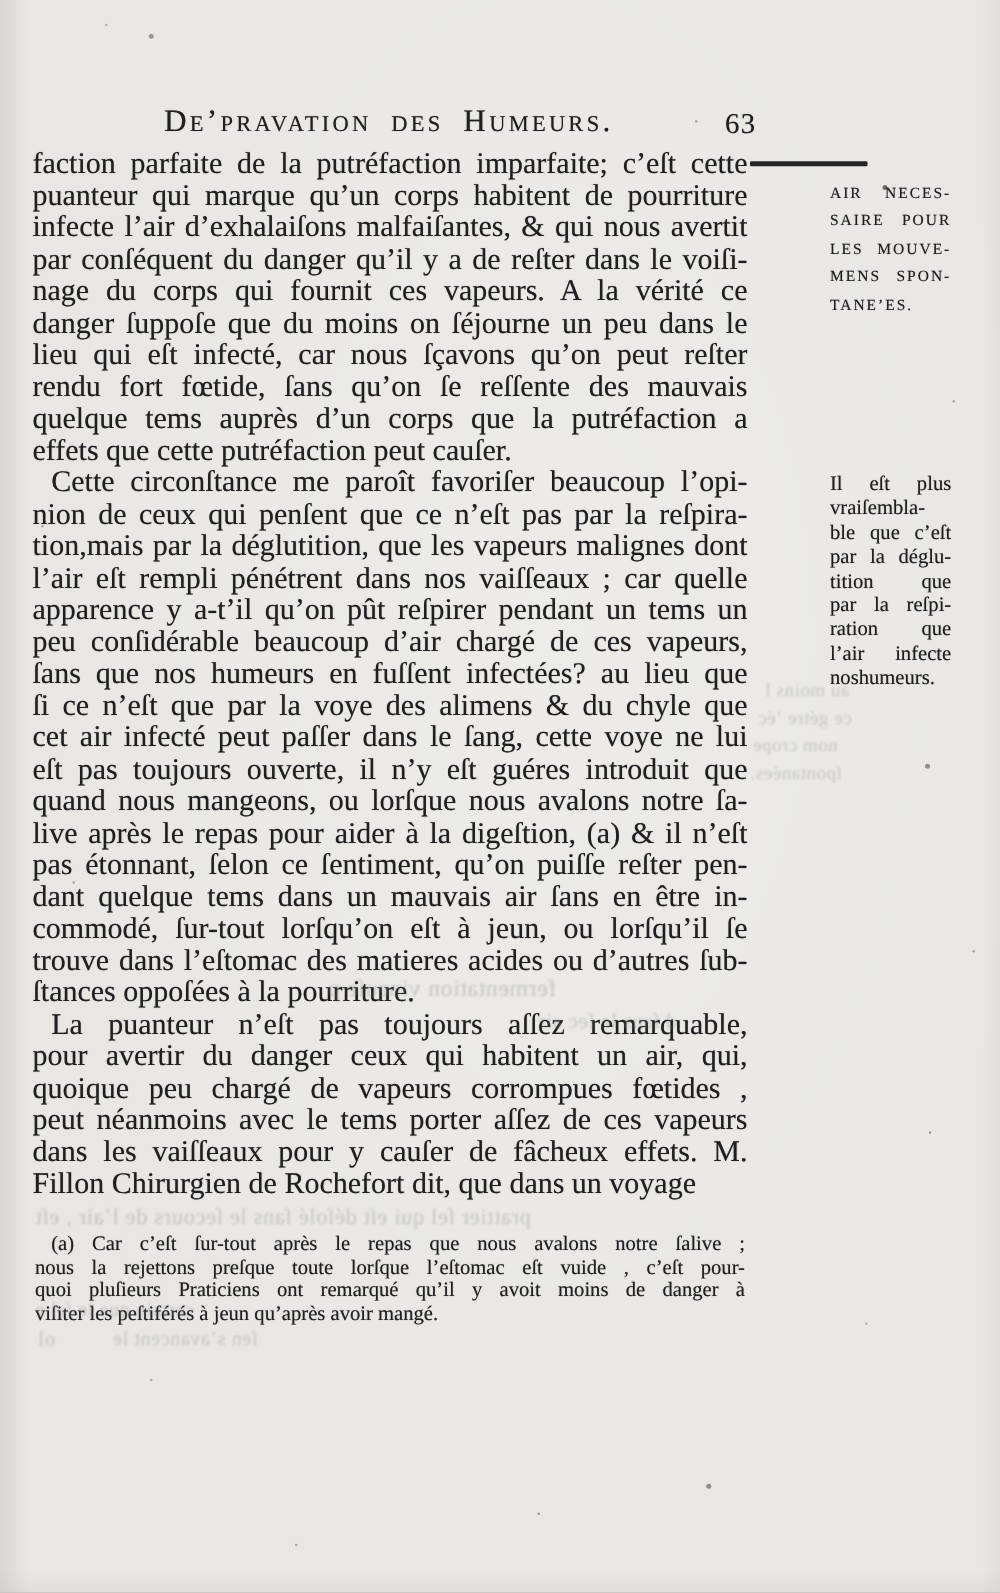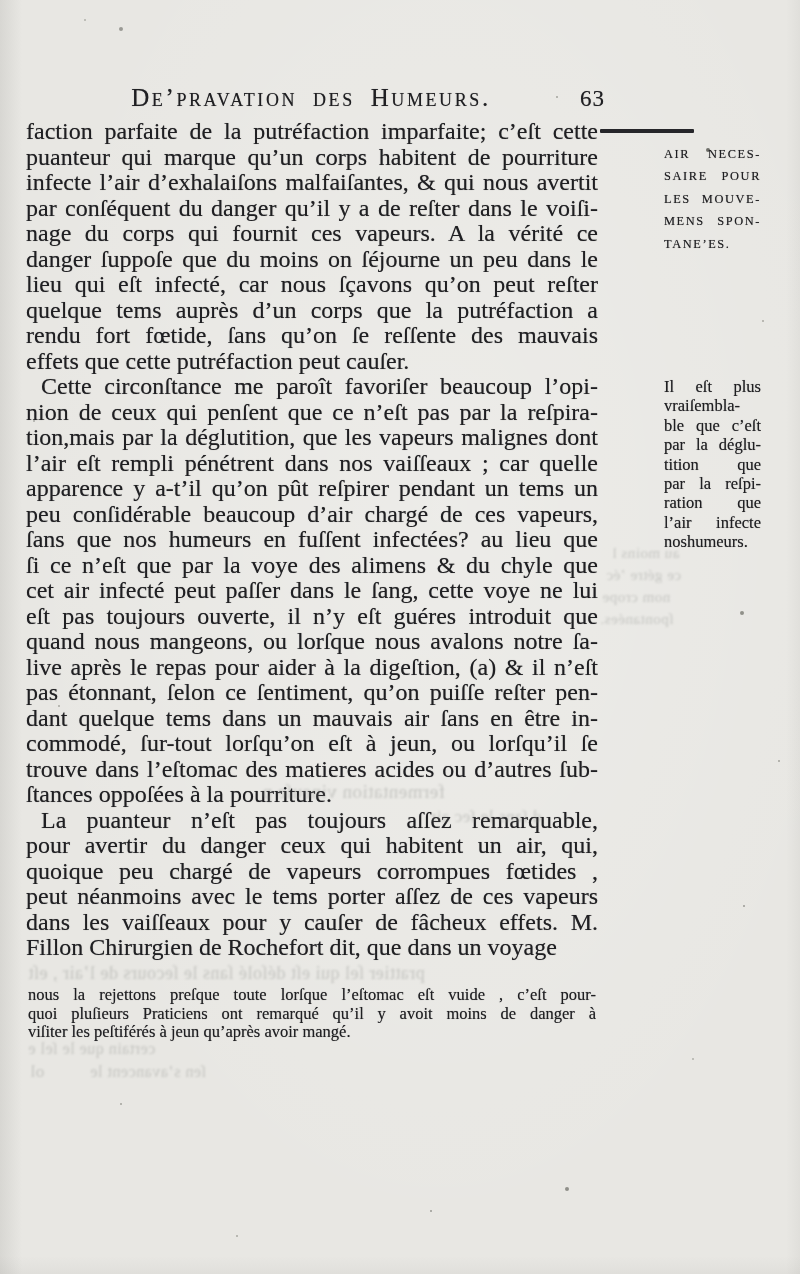--- a/index.html
+++ b/index.html
@@ -108,22 +108,22 @@
 
   <div class="body-col ink">
     <div class="para">
         <div class="jline firstline">faction parfaite de la putréfaction imparfaite; c’eſt cette</div>
         <div class="jline">puanteur qui marque qu’un corps habitent de pourriture</div>
         <div class="jline">infecte l’air d’exhalaiſons malfaiſantes, &amp; qui nous avertit</div>
         <div class="jline">par conſéquent du danger qu’il y a de reſter dans le voiſi-</div>
         <div class="jline">nage du corps qui fournit ces vapeurs. A la vérité ce</div>
         <div class="jline">danger ſuppoſe que du moins on ſéjourne un peu dans le</div>
         <div class="jline">lieu qui eſt infecté, car nous ſçavons qu’on peut reſter</div>
+        <div class="jline">rendu fort fœtide, ſans qu’on ſe reſſente des mauvais</div>
         <div class="jline">quelque tems auprès d’un corps que la putréfaction a</div>
-        <div class="jline">rendu fort fœtide, ſans qu’on ſe reſſente des mauvais</div>
         <div class="jline lastline">effets que cette putréfaction peut cauſer.</div>
       </div>
     <div class="para indented">
         <div class="jline firstline">Cette circonſtance me paroît favoriſer beaucoup l’opi-</div>
         <div class="jline">nion de ceux qui penſent que ce n’eſt pas par la reſpira-</div>
         <div class="jline">tion,mais par la déglutition, que les vapeurs malignes dont</div>
         <div class="jline">l’air eſt rempli pénétrent dans nos vaiſſeaux ; car quelle</div>
         <div class="jline">apparence y a-t’il qu’on pût reſpirer pendant un tems un</div>
         <div class="jline">peu conſidérable beaucoup d’air chargé de ces vapeurs,</div>
         <div class="jline">ſans que nos humeurs en fuſſent infectées? au lieu que</div>
@@ -163,20 +163,21 @@
       <div class="jline">par la déglu-</div>
       <div class="jline">tition que</div>
       <div class="jline">par la reſpi-</div>
       <div class="jline">ration que</div>
       <div class="jline">l’air infecte</div>
       <div class="jline lastline">noshumeurs.</div>
     </div>
 
 
   <div class="footnote ink">
+      <div class="jline firstline">(a) Car c’eſt ſur-tout après le repas que nous avalons notre ſalive ;</div>
       <div class="jline">nous la rejettons preſque toute lorſque l’eſtomac eſt vuide , c’eſt pour-</div>
       <div class="jline">quoi pluſieurs Praticiens ont remarqué qu’il y avoit moins de danger à</div>
       <div class="jline lastline">viſiter les peſtiférés à jeun qu’après avoir mangé.</div>
     </div>
 
 <div class="ghost" style="left: 612px; top: 545px; font-size: 15px;">au moins l</div>
     <div class="ghost" style="left: 606px; top: 567px; font-size: 15px;">ce gétre ’éc</div>
     <div class="ghost" style="left: 602px; top: 589px; font-size: 15px;">nom crope</div>
     <div class="ghost" style="left: 600px; top: 611px; font-size: 15px;">ſpontanées.</div>
     <div class="ghost" style="left: 262px; top: 781px; font-size: 19px;">fermentation vineuſe p</div>

